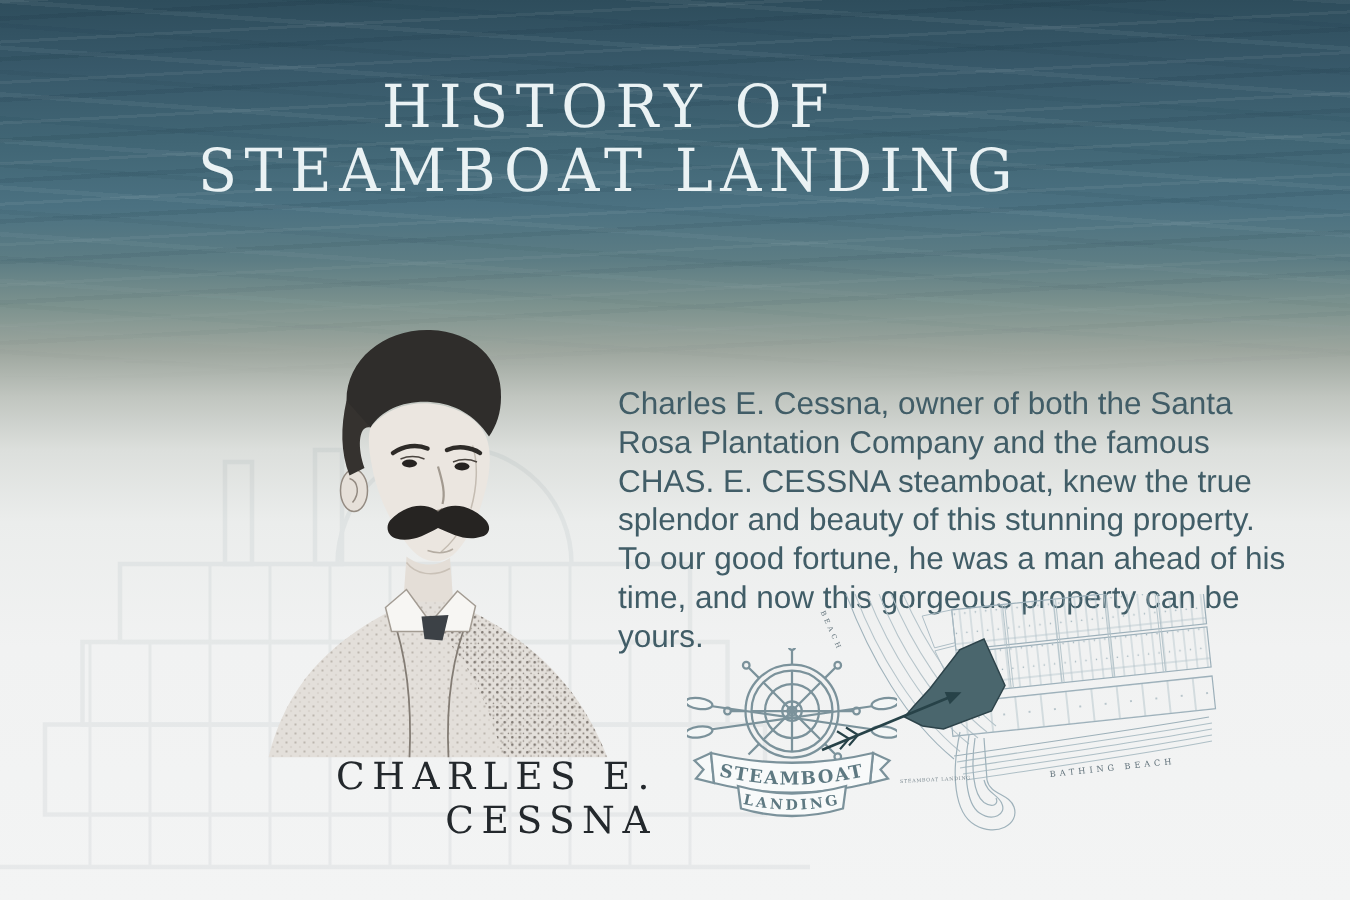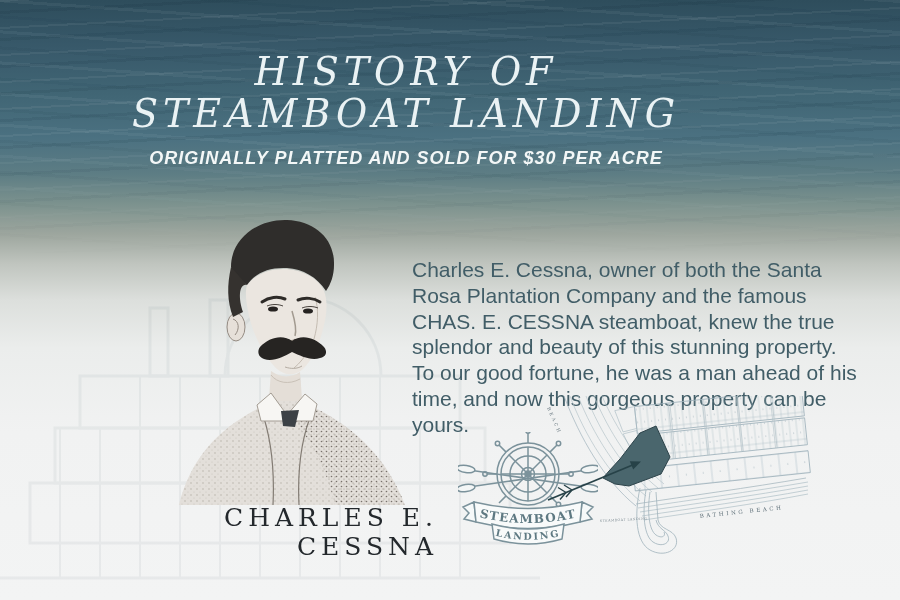--- a/index.html
+++ b/index.html
@@ -13,21 +13,21 @@
   }
   .waves{
     position:absolute;left:0;top:0;width:900px;height:255px;
     background:
       repeating-linear-gradient(177deg, rgba(255,255,255,0.06) 0 2px, rgba(255,255,255,0) 2px 11px, rgba(6,30,44,0.08) 11px 14px, rgba(0,0,0,0) 14px 27px),
       repeating-linear-gradient(184deg, rgba(223,237,241,0.06) 0 3px, rgba(0,0,0,0) 3px 16px, rgba(10,40,55,0.05) 16px 19px, rgba(0,0,0,0) 19px 31px);
     -webkit-mask-image:linear-gradient(180deg,#000 55%,transparent 100%);
     mask-image:linear-gradient(180deg,#000 55%,transparent 100%);
   }
   .ghost-steamer{position:absolute;left:0;top:248px;opacity:.06;}
-  .header{position:absolute;left:0;top:52px;width:812px;text-align:center;font-style:italic;}
+  .header{position:absolute;left:0;top:52px;width:812px;text-align:center;}
   .title{
     font-family:"DejaVu Serif",serif;font-weight:400;color:#eaf2f4;
     font-size:38px;letter-spacing:5px;line-height:1.08;margin:0;
     transform:scaleY(1.04);
   }
   .subtitle{
     margin-top:14px;color:#f3f7f7;font-weight:700;font-size:18px;letter-spacing:1px;
   }
   .body-copy{
     position:absolute;left:412px;top:236px;width:445px;
@@ -60,21 +60,20 @@
       <path d="M150,60 h18 v68 h-18 Z M210,52 h18 v76 h-18 Z"></path>
       <path stroke-width="2" d="M60,180 V330 M100,180 V330 M140,128 V330 M180,128 V330 M220,128 V330 M260,128 V330 M300,128 V330 M340,128 V330 M380,128 V330 M420,180 V330 M460,180 V330"></path>
     </g>
   </svg>
 
   <div class="header">
     <h1 class="title">
       <div>HISTORY OF</div>
       <div>STEAMBOAT LANDING</div>
     </h1>
-    <div class="subtitle">ORIGINALLY PLATTED AND SOLD FOR $30 PER ACRE</div>
   </div>
 
   <svg class="portrait" width="255" height="300" viewBox="0 0 255 300">
     <defs>
       <pattern id="stipLight" width="6" height="6" patternUnits="userSpaceOnUse">
         <circle cx="2" cy="2" r="0.7" fill="#b2aba3"></circle>
         <circle cx="5" cy="5" r="0.5" fill="#c4bdb5"></circle>
       </pattern>
       <pattern id="stipDark" width="5" height="5" patternUnits="userSpaceOnUse">
         <circle cx="1.5" cy="1.5" r="0.8" fill="#78716b"></circle>

